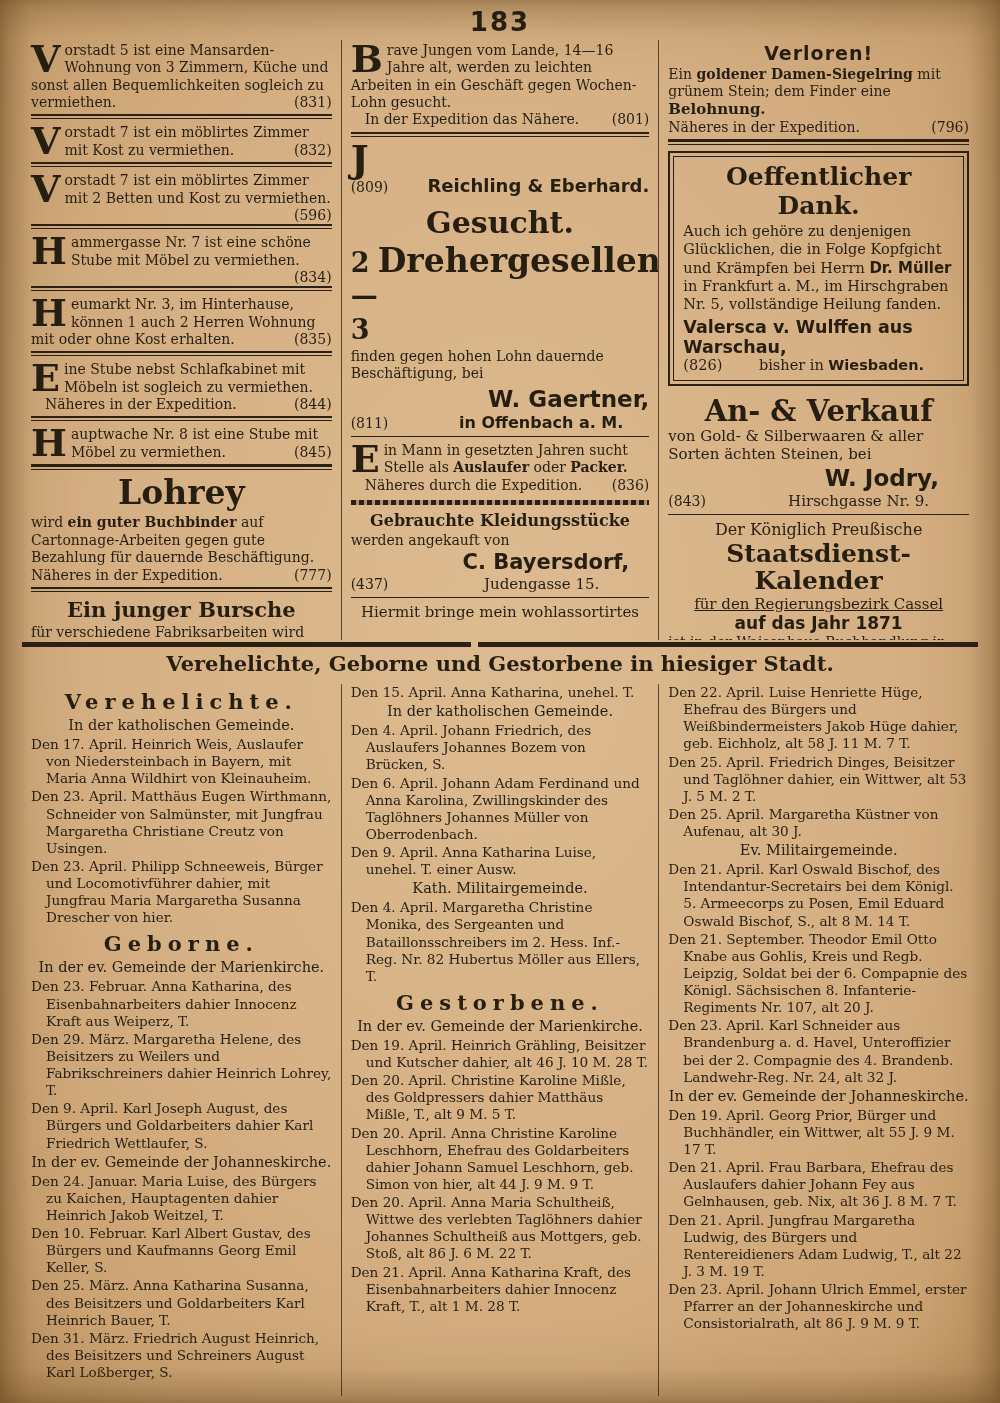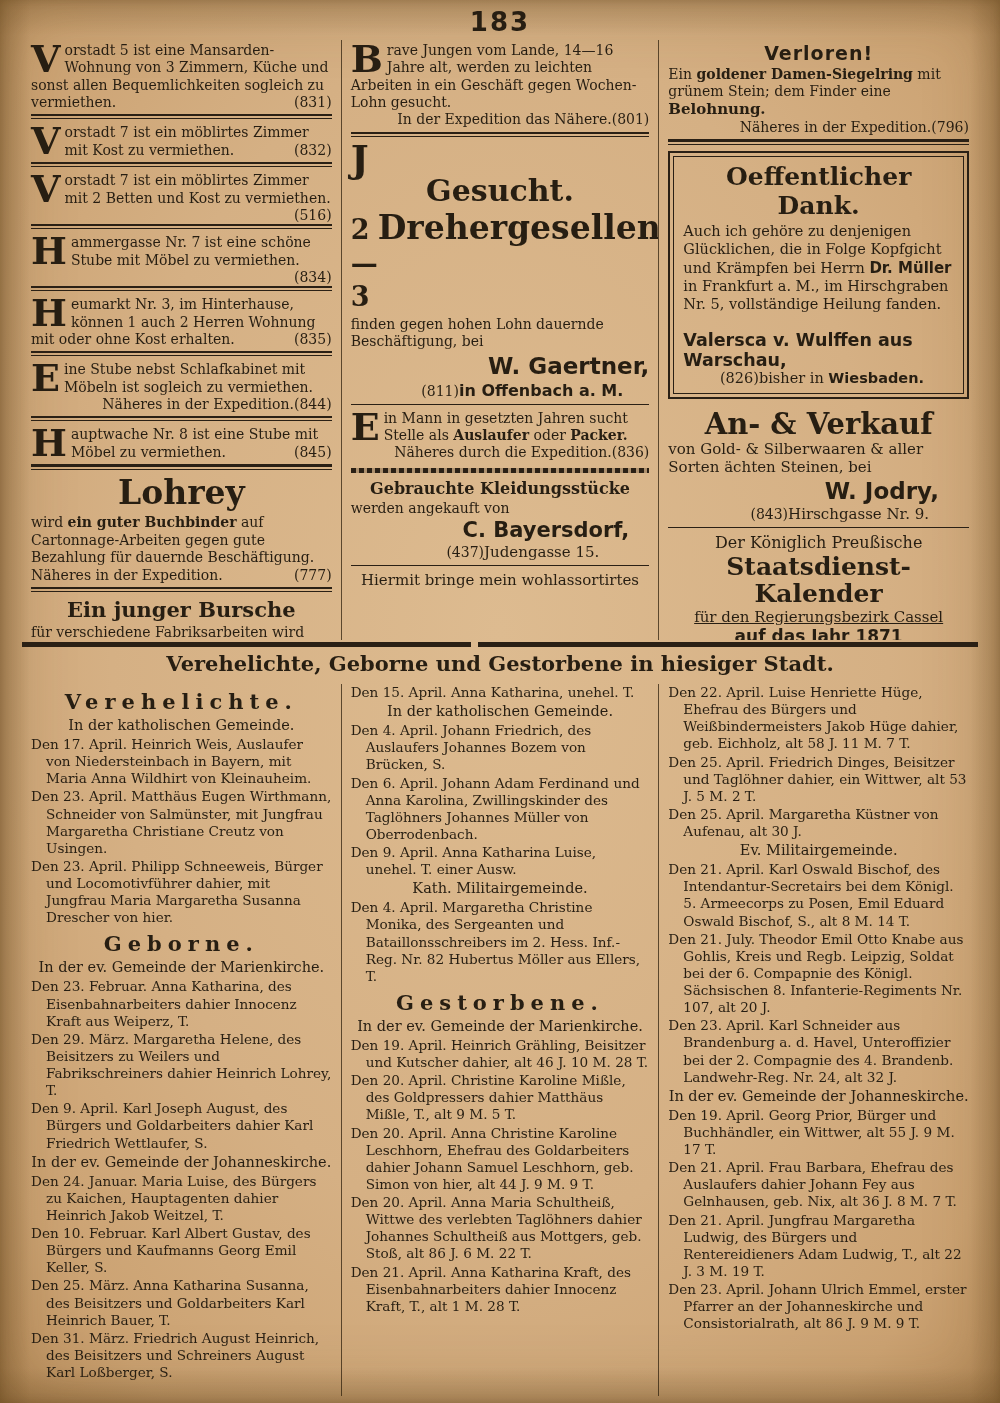--- a/index.html
+++ b/index.html
@@ -21,21 +21,21 @@
   .pageno{text-align:center;font-family:"DejaVu Sans",sans-serif;font-weight:bold;
     font-size:26px;letter-spacing:2px;height:34px;line-height:32px;}
   
   .top-grid{display:grid;grid-template-columns:1fr 1fr 1fr;height:600px;overflow:hidden;}
   .tcol{padding:0 9px;overflow:hidden;}
   .tcol.mid{border-left:1px solid rgba(48,34,14,.75);border-right:1px solid rgba(48,34,14,.75);}
   .ad{font-size:14px;line-height:1.24;margin:2px 0;}
   .ad p{margin:0;}
   .dc{float:left;font-size:38px;line-height:32px;font-weight:bold;margin:1px 4px 0 0;}
   .num{float:right;padding-left:10px;white-space:nowrap;}
-  .numline{display:flex;justify-content:flex-end;align-items:baseline;clear:both;}
+  .numline{display:flex;justify-content:space-between;align-items:baseline;clear:both;}
   .numline .l{padding-left:14px;}
   .sep{border-top:2px solid #2a2015;border-bottom:1px solid #2a2015;height:2px;margin:3px 0 5px;clear:both;}
   .sep.thin{border-top:1px solid #2a2015;border-bottom:0;height:0;}
   .sep.thick{border-top:3px solid #2a2015;border-bottom:1px solid #2a2015;height:2px;}
   .bar{height:5px;margin:6px 0;background:repeating-linear-gradient(90deg,#2a2015 0 5px,rgba(42,32,21,.25) 5px 8px);}
   .hl{font-weight:bold;text-align:center;clear:both;}
   .fat{font-family:"DejaVu Sans",sans-serif;font-weight:bold;}
   b{font-weight:bold;}
   .rt{text-align:right;}
   .ctr{text-align:center;}
@@ -72,21 +72,21 @@
       <div class="sep"></div>
       <div class="ad">
           <p>
         <span class="dc">V</span><span>orstadt 7 ist ein möblirtes Zimmer mit Kost zu vermiethen.</span>
         <span class="num">(832)</span></p>
       </div>
       <div class="sep"></div>
       <div class="ad">
           <p>
         <span class="dc">V</span><span>orstadt 7 ist ein möblirtes Zimmer mit 2 Betten und Kost zu vermiethen.</span>
-        <span class="num">(516)</span></p>
+        <span class="num">(596)</span></p>
       </div>
       <div class="sep"></div>
       <div class="ad">
           <p>
         <span class="dc">H</span><span>ammergasse Nr. 7 ist eine schöne Stube mit Möbel zu vermiethen.</span>
         <span class="num">(834)</span></p>
       </div>
       <div class="sep"></div>
       <div class="ad">
           <p>
@@ -132,20 +132,24 @@
         <div class="numline">
             <span class="l">In der Expedition das Nähere.</span>
             <span>(801)</span>
           </div>
       </div>
       <div class="sep"></div>
 
       <div class="ad">
           <p>
         <span class="dc">J</span></p>
+        <div class="numline">
+            <span>(809)</span>
+            <span class="fat" style="font-size:18px;">Reichling &amp; Eberhard.</span>
+          </div>
       </div>
 
       <div class="ad" style="margin-top:10px;">
         <div class="hl" style="font-size:30px;line-height:1.05;">Gesucht.</div>
         <div style="display:flex;align-items:baseline;justify-content:space-between;margin:2px 0;">
           <span style="font-size:27px;font-weight:bold;">2—3</span>
           <span style="font-size:33px;font-weight:bold;">Drehergesellen</span>
         </div>
         <p>finden gegen hohen Lohn dauernde Beschäftigung, bei</p>
         <div class="rt fat" style="font-size:23px;margin-top:2px;">W. Gaertner,</div>
@@ -191,21 +195,21 @@
             <span>Näheres in der Expedition.</span>
             <span>(796)</span>
           </div>
       </div>
       <div class="sep thick"></div>
 
       <div class="box">
         <div class="box-in">
           <div class="hl" style="font-size:25px;margin-bottom:3px;">Oeffentlicher Dank.</div>
           <p class="ad" style="font-size:14.5px;"><span>Auch ich gehöre zu denjenigen Glücklichen, die in Folge Kopfgicht und Krämpfen bei Herrn </span><b class="fat" style="font-size:15px;text-align:center;">Dr. Müller</b><span> in Frankfurt a. M., im Hirschgraben Nr. 5, vollständige Heilung fanden.</span></p>
-          <div class="fat" style="font-size:17.5px;margin-top:16px;">Valersca v. Wulffen aus Warschau,</div>
+          <div class="fat" style="font-size:17.5px;margin-top:3px;">Valersca v. Wulffen aus Warschau,</div>
           <div class="numline" style="font-size:14.5px;">
               <span>(826)</span>
               <span style="padding-right:30px;"><span>bisher in </span><b class="fat">Wiesbaden.</b></span>
             </div>
         </div>
       </div>
 
       <div class="ad" style="margin-top:8px;">
         <div class="hl" style="font-size:29px;line-height:1.05;">An- &amp; Verkauf</div>
         <p style="font-size:15px;">von Gold- &amp; Silberwaaren &amp; aller Sorten ächten Steinen, bei</p>
@@ -267,21 +271,21 @@
         <div class="reg-entry">Den 20. April. Anna Christine Karoline Leschhorn, Ehefrau des Goldarbeiters dahier Johann Samuel Leschhorn, geb. Simon von hier, alt 44 J. 9 M. 9 T.</div>
         <div class="reg-entry">Den 20. April. Anna Maria Schultheiß, Wittwe des verlebten Taglöhners dahier Johannes Schultheiß aus Mottgers, geb. Stoß, alt 86 J. 6 M. 22 T.</div>
         <div class="reg-entry">Den 21. April. Anna Katharina Kraft, des Eisenbahnarbeiters dahier Innocenz Kraft, T., alt 1 M. 28 T.</div>
       </div>
     <div class="reg-col">
         <div class="reg-entry">Den 22. April. Luise Henriette Hüge, Ehefrau des Bürgers und Weißbindermeisters Jakob Hüge dahier, geb. Eichholz, alt 58 J. 11 M. 7 T.</div>
         <div class="reg-entry">Den 25. April. Friedrich Dinges, Beisitzer und Taglöhner dahier, ein Wittwer, alt 53 J. 5 M. 2 T.</div>
         <div class="reg-entry">Den 25. April. Margaretha Küstner von Aufenau, alt 30 J.</div>
         <div class="reg-sub">Ev. Militairgemeinde.</div>
         <div class="reg-entry">Den 21. April. Karl Oswald Bischof, des Intendantur-Secretairs bei dem Königl. 5. Armeecorps zu Posen, Emil Eduard Oswald Bischof, S., alt 8 M. 14 T.</div>
-        <div class="reg-entry">Den 21. July. Theodor Emil Otto Knabe aus Gohlis, Kreis und Regb. Leipzig, Soldat bei der 6. Compapnie des Königl. Sächsischen 8. Infanterie-Regiments Nr. 107, alt 20 J.</div>
+        <div class="reg-entry">Den 21. September. Theodor Emil Otto Knabe aus Gohlis, Kreis und Regb. Leipzig, Soldat bei der 6. Compapnie des Königl. Sächsischen 8. Infanterie-Regiments Nr. 107, alt 20 J.</div>
         <div class="reg-entry">Den 23. April. Karl Schneider aus Brandenburg a. d. Havel, Unteroffizier bei der 2. Compagnie des 4. Brandenb. Landwehr-Reg. Nr. 24, alt 32 J.</div>
         <div class="reg-sub">In der ev. Gemeinde der Johanneskirche.</div>
         <div class="reg-entry">Den 19. April. Georg Prior, Bürger und Buchhändler, ein Wittwer, alt 55 J. 9 M. 17 T.</div>
         <div class="reg-entry">Den 21. April. Frau Barbara, Ehefrau des Auslaufers dahier Johann Fey aus Gelnhausen, geb. Nix, alt 36 J. 8 M. 7 T.</div>
         <div class="reg-entry">Den 21. April. Jungfrau Margaretha Ludwig, des Bürgers und Rentereidieners Adam Ludwig, T., alt 22 J. 3 M. 19 T.</div>
         <div class="reg-entry">Den 23. April. Johann Ulrich Emmel, erster Pfarrer an der Johanneskirche und Consistorialrath, alt 86 J. 9 M. 9 T.</div>
       </div>
   </div>
 
 </div>

